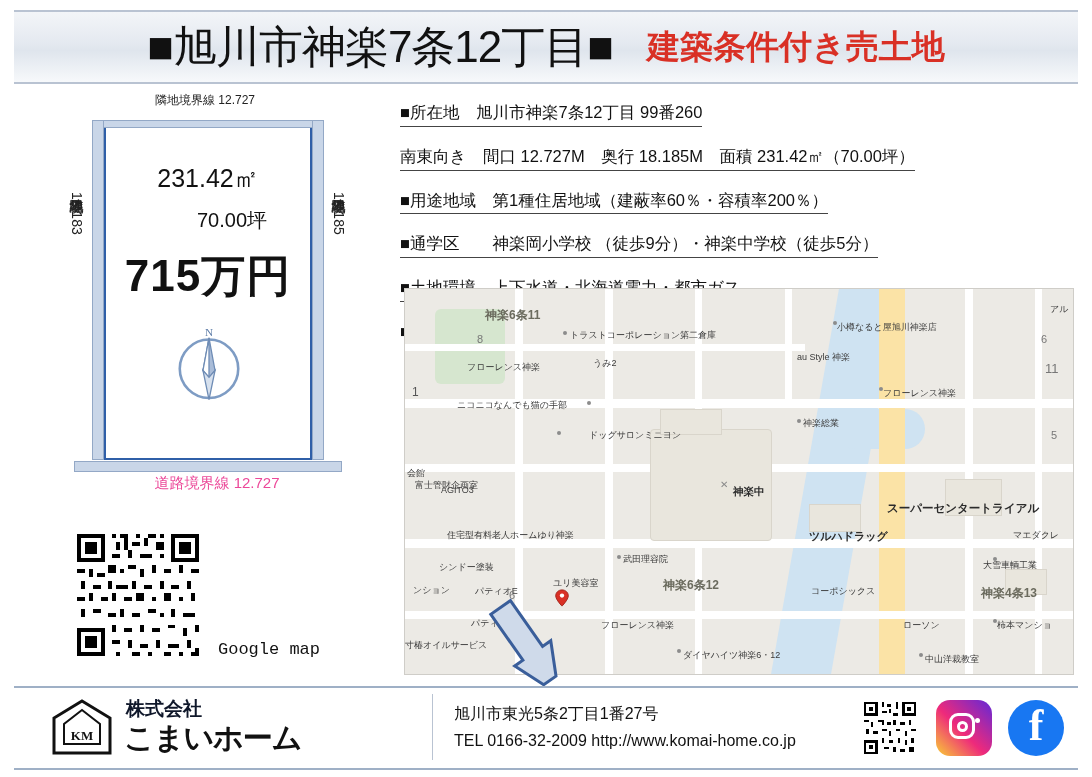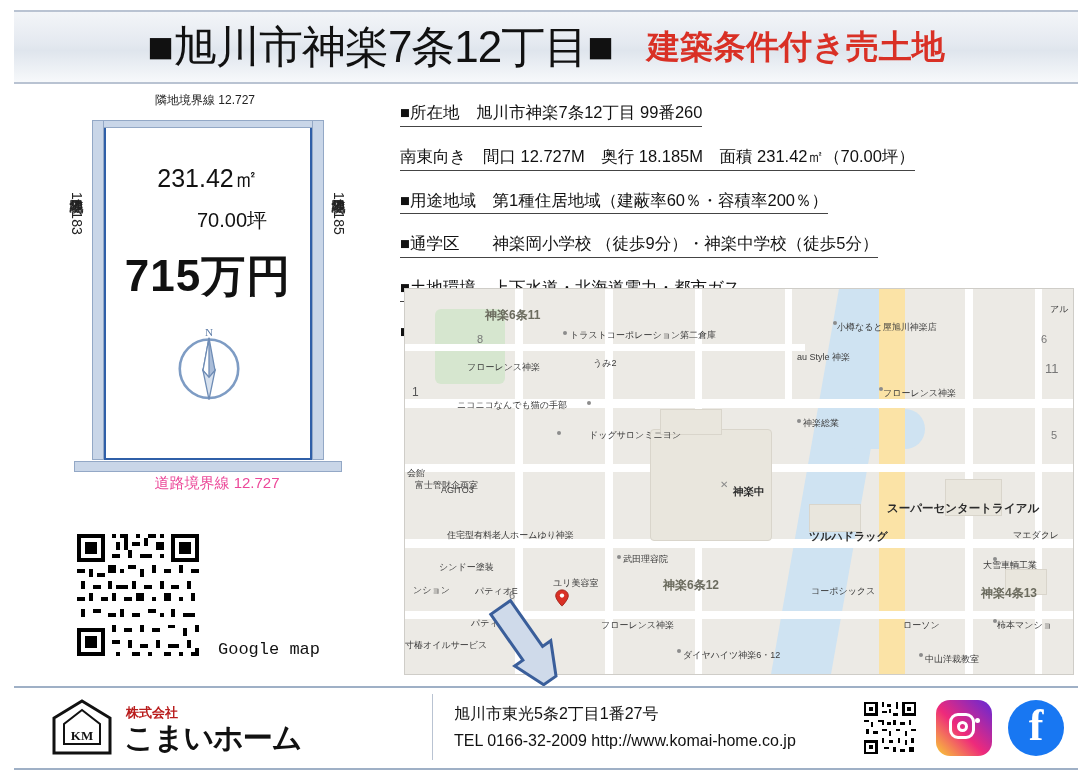--- a/index.html
+++ b/index.html
@@ -120,21 +120,21 @@
     position:absolute;left:14px;top:686px;width:1064px;height:80px;
     border-top:2px solid #9fb0c6;border-bottom:2px solid #9fb0c6;
     background:#fff;
   }
   .logo-mark{position:absolute;left:36px;top:10px;width:64px;height:58px;}
   .logo-text{
     position:absolute;left:110px;top:20px;font-size:30px;font-weight:bold;color:#111;
     letter-spacing:-1px;white-space:nowrap;
   }
   .logo-sub{
-    position:absolute;left:112px;top:16px;font-size:13px;font-weight:bold;color:#b91c1c;
+    position:absolute;left:112px;top:8px;font-size:19px;font-weight:bold;color:#0f172a;
   }
   .divider{position:absolute;left:418px;top:6px;width:1px;height:66px;background:#b9c3d2;}
   .addr{position:absolute;left:440px;top:16px;font-size:16px;color:#111;}
   .tel{position:absolute;left:440px;top:44px;font-size:16px;color:#111;}
   .qr2{position:absolute;left:848px;top:12px;width:56px;height:56px;}
   .ig{
     position:absolute;left:922px;top:12px;width:56px;height:56px;border-radius:14px;
     background:linear-gradient(45deg,#f9ce34,#ee2a7b 45%,#6228d7);
   }
   .ig .ring{position:absolute;left:13px;top:13px;width:26px;height:26px;border:3px solid #fff;border-radius:9px;box-sizing:border-box;}

